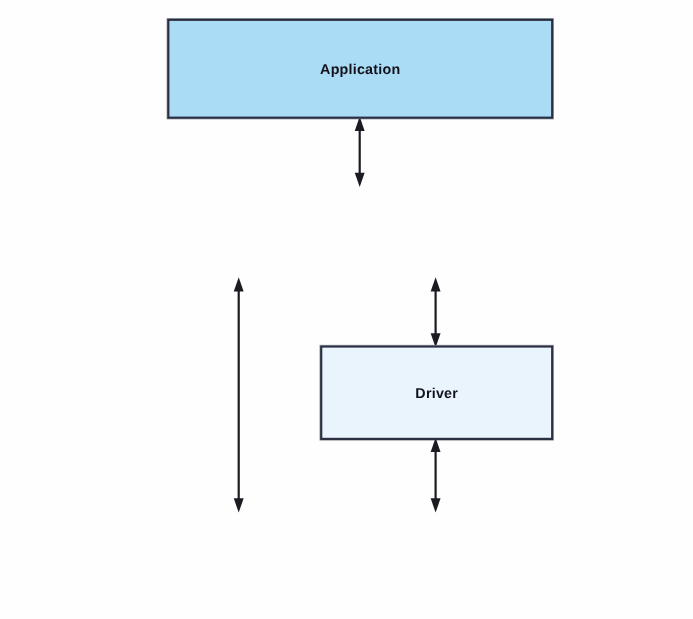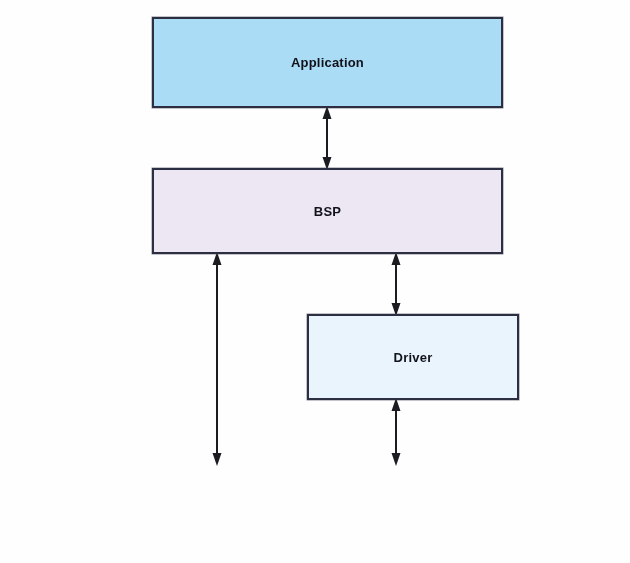--- a/index.html
+++ b/index.html
@@ -49,21 +49,20 @@
     width: 351px;
     height: 86px;
     background: #ece7f2;
   }
   #node-driver {
     left: 291px;
     top: 314px;
     width: 212px;
     height: 86px;
     background: #eaf4fc;
-    margin-left: 16px;
   }
   #node-hal {
     left: 152px;
     top: 464px;
     width: 351px;
     height: 82px;
     background: #d9cee8;
   }
   
   .connector {
@@ -104,22 +103,19 @@
   <svg class="connector" id="conn-driver-hal" style="left:381px; top:396px; width:30px; height:72px;" viewBox="0 0 30 72">
     <line x1="15" y1="14" x2="15" y2="58"></line>
     <polygon points="15,2 10.5,15 19.5,15"></polygon>
     <polygon points="15,70 10.5,57 19.5,57"></polygon>
   </svg>
 
   <div class="node" id="node-application">
     <span class="node-label">Application</span>
   </div>
 
-  <div class="node" id="node-bsp">
-    <span class="node-label">BSP</span>
-  </div>
 
   <div class="node" id="node-driver">
     <span class="node-label">Driver</span>
   </div>
 
 
 </div>
 
 </body></html>

